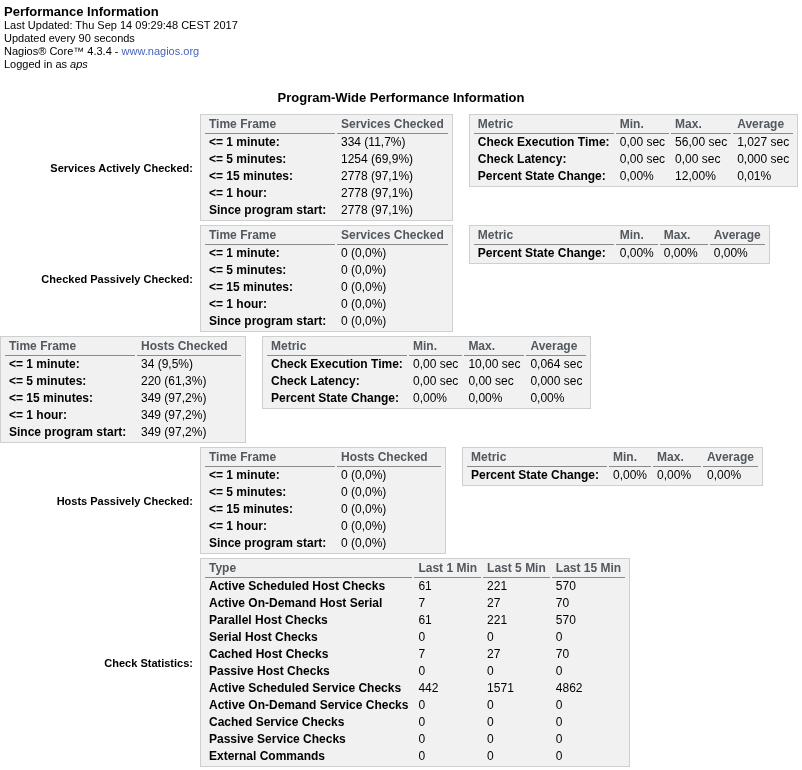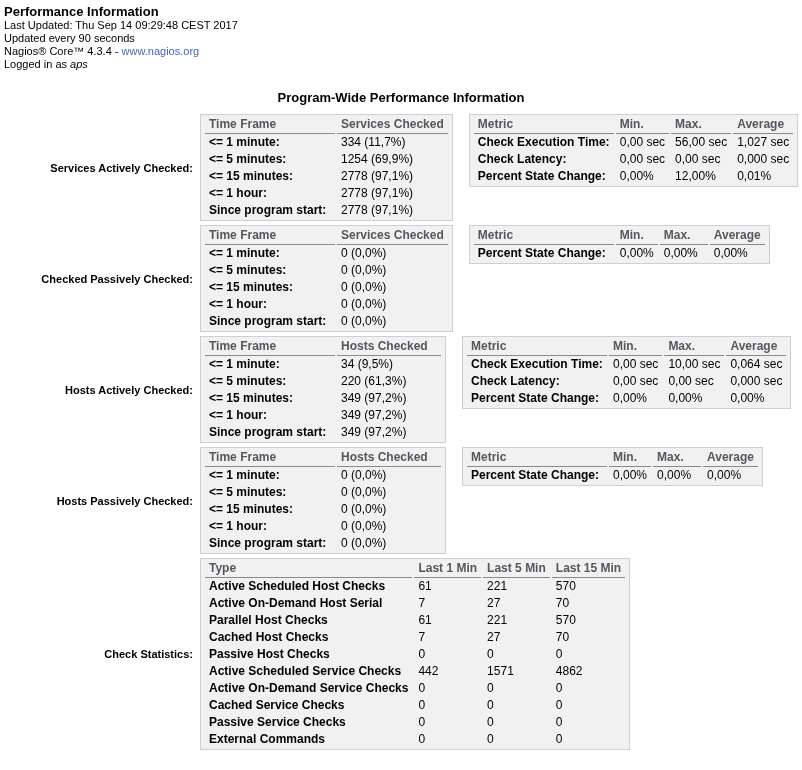--- a/index.html
+++ b/index.html
@@ -182,21 +182,20 @@
                 <td class="val">0,00%</td>
                 <td class="val">0,00%</td>
                 <td class="val">0,00%</td>
               </tr>
             </tbody>
         </table>
       </div>
     </div>
 
     <div class="section">
-      <div class="row-label">Hosts Actively Checked:</div>
       <div class="row-content">
         <table class="datatable tf-table">
           <thead>
               <tr>
                 <th>Time Frame</th>
                 <th>Hosts Checked</th>
               </tr>
             </thead>
           <tbody>
               <tr>
@@ -333,20 +332,26 @@
                 <td class="val">27</td>
                 <td class="val">70</td>
               </tr>
               <tr>
                 <td class="lbl">Parallel Host Checks</td>
                 <td class="val">61</td>
                 <td class="val">221</td>
                 <td class="val">570</td>
               </tr>
               <tr>
+                <td class="lbl">Serial Host Checks</td>
+                <td class="val">0</td>
+                <td class="val">0</td>
+                <td class="val">0</td>
+              </tr>
+              <tr>
                 <td class="lbl">Cached Host Checks</td>
                 <td class="val">7</td>
                 <td class="val">27</td>
                 <td class="val">70</td>
               </tr>
               <tr>
                 <td class="lbl">Passive Host Checks</td>
                 <td class="val">0</td>
                 <td class="val">0</td>
                 <td class="val">0</td>

